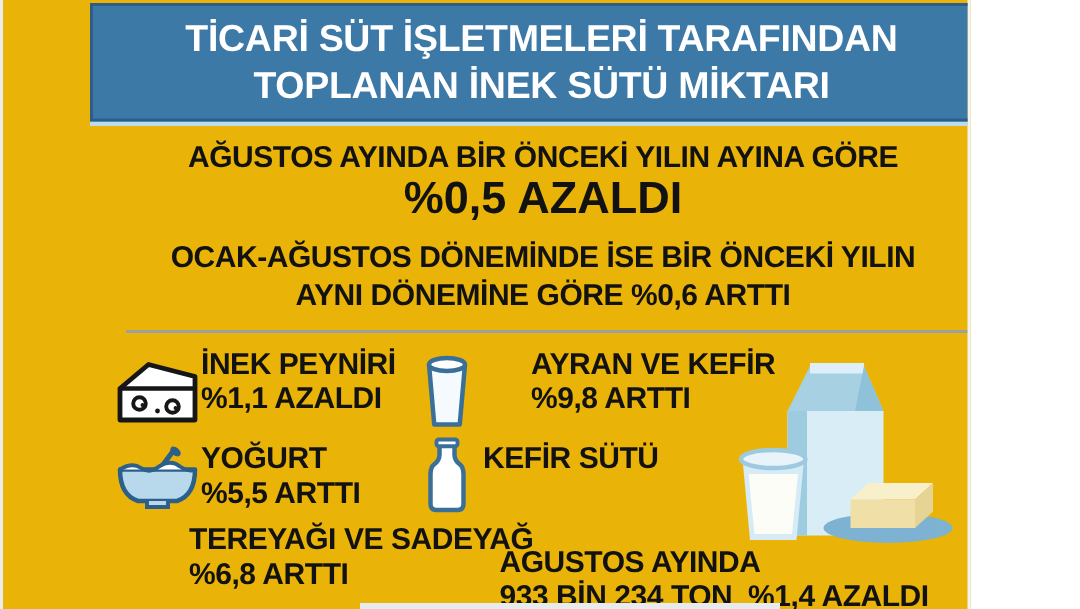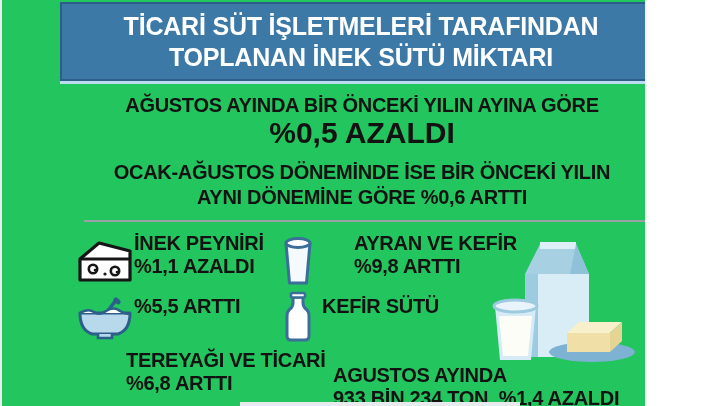--- a/index.html
+++ b/index.html
@@ -1,17 +1,17 @@
 <!DOCTYPE html>
 <html><head>
 <meta charset="utf-8">
 <style>
   html,body{margin:0;padding:0;background:#fff;}
   .canvas{
-    position:relative;width:647px;height:406px;background:#22c55e;
+    position:relative;width:647px;height:406px;background:#eab308;
     font-family:"Liberation Sans",sans-serif;overflow:hidden;
     border-left:2px solid #ececec;border-right:2px solid #f3f3f3;
     box-sizing:border-box;
   }
   .hdr-box{
     position:absolute;left:58px;top:2px;width:602px;height:79px;
     background:#3d79a7;border:2px solid #2d5e8a;box-sizing:border-box;
     box-shadow:0 3px 0 #b9ddee;
     display:flex;flex-direction:column;justify-content:center;align-items:center;
   }
@@ -68,33 +68,34 @@
   </div>
 
   <svg class="icon" style="left:74px;top:296px;" width="58" height="44" viewBox="0 0 58 44">
     <path d="M40,4 L31,16" stroke="#2c5f8a" stroke-width="3.4" stroke-linecap="round"></path>
     <ellipse cx="41" cy="5" rx="4" ry="2.6" fill="#2c5f8a" transform="rotate(40 41 5)"></ellipse>
     <path d="M4,17 Q4,34 16,38 L42,38 Q54,34 54,17 Z" fill="#b8d8ec" stroke="#2c5f8a" stroke-width="3" stroke-linejoin="round"></path>
     <path d="M4,17 Q12,12 18,16 Q24,20 30,15 Q38,10 44,15 Q50,19 54,17" fill="#ffffff" stroke="#2c5f8a" stroke-width="2.6" stroke-linejoin="round"></path>
     <path d="M22,38 L22,42 L36,42 L36,38" fill="#b8d8ec" stroke="#2c5f8a" stroke-width="2.6"></path>
   </svg>
   <div class="stat" style="left:132px;top:295px;">
+    <div class="lbl">YOĞURT</div>
     <div class="val">%5,5 ARTTI</div>
   </div>
 
   <svg class="icon" style="left:282px;top:291px;" width="28" height="52" viewBox="0 0 28 52">
     <path d="M9,6 L9,12 Q9,16 5.5,18.5 Q3,20.5 3,25 L3,45 Q3,49 7,49 L21,49 Q25,49 25,45 L25,25 Q25,20.5 22.5,18.5 Q19,16 19,12 L19,6 Z" fill="#ffffff" stroke="#3a6f9a" stroke-width="3" stroke-linejoin="round"></path>
     <rect x="7" y="2" width="14" height="4.5" rx="1.5" fill="#ffffff" stroke="#3a6f9a" stroke-width="2.6"></rect>
   </svg>
   <div class="stat" style="left:320px;top:295px;">
     <div class="lbl">KEFİR SÜTÜ</div>
   </div>
 
   <div class="stat" style="left:124px;top:349px;">
-    <div class="lbl">TEREYAĞI VE TİCARİ</div>
+    <div class="lbl">TEREYAĞI VE SADEYAĞ</div>
     <div class="val">%6,8 ARTTI</div>
   </div>
   <div class="stat" style="left:331px;top:364px;">
     <div class="lbl">AGUSTOS AYINDA</div>
     <div class="val">933 BİN 234 TON  %1,4 AZALDI</div>
   </div>
 
   <svg class="icon" style="left:480px;top:238px;" width="185" height="162" viewBox="0 0 185 162">
 
     <g>

